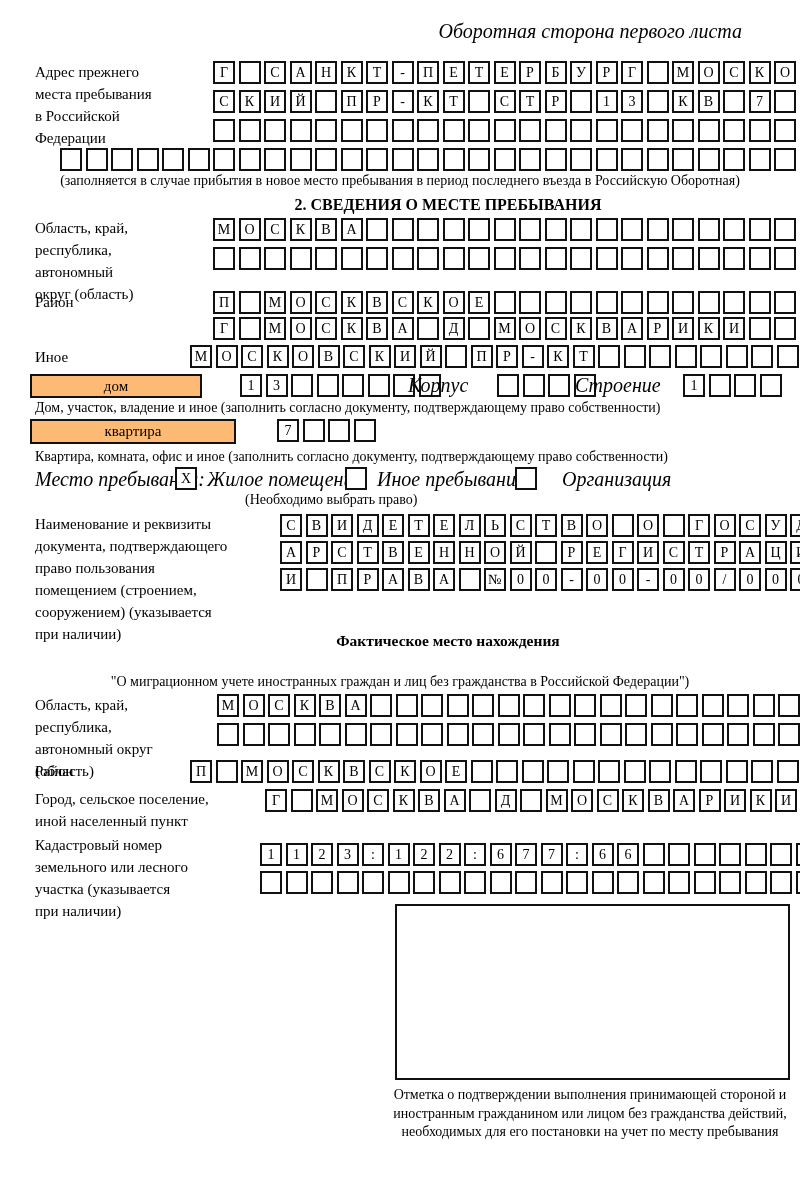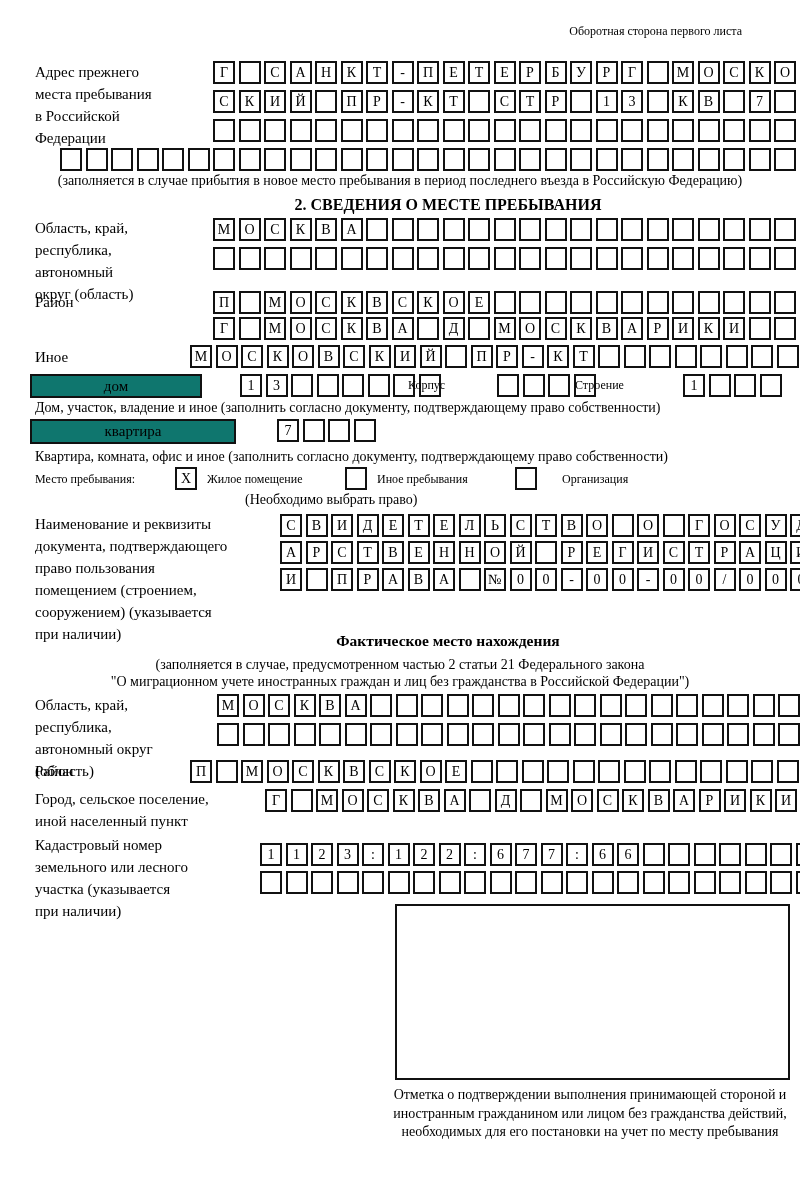--- a/index.html
+++ b/index.html
@@ -1,31 +1,31 @@
 <!DOCTYPE html>
 <html><head>
 <meta charset="utf-8">
 <style>
   html,body { margin:0; padding:0; background:#fff; }
   .sheet {
     position:relative; width:800px; height:1180px; background:#fff;
     font-family:"Liberation Serif", serif; color:#000; overflow:hidden;
   }
   .lbl { position:absolute; font-size:15px; line-height:22px; white-space:pre-line; }
-  .inl { position:absolute; font-size:12px; line-height:22px; white-space:nowrap; }
+  .inl { position:absolute; font-size:20px; line-height:22px; white-space:nowrap;font-style:italic; }
   .boxrow { position:absolute; white-space:nowrap;padding-left:35px; }
   .cell {
     display:inline-block; width:18px; height:19px; border:2px solid #111;
     margin-right:3.5px; text-align:center; font-size:14px; line-height:19px;
     vertical-align:top; background:#fff;
   }
   .abscell { position:absolute; display:block; width:18px; height:19px; border:2px solid #111;
     text-align:center; font-size:14px; line-height:19px; background:#fff; }
   .widecell { position:absolute; border:2px solid #111; text-align:center;
-    font-size:15px; background:#0f766e; }
+    font-size:15px; background:#fdba74; }
   .center { position:absolute; left:0; width:100%; text-align:center; }
   .title { font-weight:bold; font-size:16px;margin-left:48px; }
   .note { font-size:14px; }
   .leftnote { position:absolute; font-size:14px; white-space:nowrap; }
   .bigbox { position:absolute; left:395px; top:904px; width:391px; height:172px; border:2px solid #111; }
   .stampnote { position:absolute; left:383px; top:1086px; width:414px; text-align:center;
     font-size:14px; line-height:18.5px; }
 </style>
 </head>
 <body>
@@ -35,21 +35,21 @@
   <div class="inl" style="top:20px; right:58px;">Оборотная сторона первого листа</div>
 
   <div class="lbl" style="left:35px; top:61px; width:160px;">Адрес прежнего
 места пребывания
 в Российской
 Федерации</div>
   <div class="boxrow" style="left:178px; top:61px;"><span class="cell">Г</span><span class="cell"></span><span class="cell">С</span><span class="cell">А</span><span class="cell">Н</span><span class="cell">К</span><span class="cell">Т</span><span class="cell">-</span><span class="cell">П</span><span class="cell">Е</span><span class="cell">Т</span><span class="cell">Е</span><span class="cell">Р</span><span class="cell">Б</span><span class="cell">У</span><span class="cell">Р</span><span class="cell">Г</span><span class="cell"></span><span class="cell">М</span><span class="cell">О</span><span class="cell">С</span><span class="cell">К</span><span class="cell">О</span><span class="cell">В</span></div>
   <div class="boxrow" style="left:178px; top:90px;"><span class="cell">С</span><span class="cell">К</span><span class="cell">И</span><span class="cell">Й</span><span class="cell"></span><span class="cell">П</span><span class="cell">Р</span><span class="cell">-</span><span class="cell">К</span><span class="cell">Т</span><span class="cell"></span><span class="cell">С</span><span class="cell">Т</span><span class="cell">Р</span><span class="cell"></span><span class="cell">1</span><span class="cell">3</span><span class="cell"></span><span class="cell">К</span><span class="cell">В</span><span class="cell"></span><span class="cell">7</span><span class="cell"></span><span class="cell"></span></div>
   <div class="boxrow" style="left:178px; top:119px;"><span class="cell"></span><span class="cell"></span><span class="cell"></span><span class="cell"></span><span class="cell"></span><span class="cell"></span><span class="cell"></span><span class="cell"></span><span class="cell"></span><span class="cell"></span><span class="cell"></span><span class="cell"></span><span class="cell"></span><span class="cell"></span><span class="cell"></span><span class="cell"></span><span class="cell"></span><span class="cell"></span><span class="cell"></span><span class="cell"></span><span class="cell"></span><span class="cell"></span><span class="cell"></span><span class="cell"></span></div>
   <div class="boxrow" style="left:25px; top:148px;"><span class="cell"></span><span class="cell"></span><span class="cell"></span><span class="cell"></span><span class="cell"></span><span class="cell"></span><span class="cell"></span><span class="cell"></span><span class="cell"></span><span class="cell"></span><span class="cell"></span><span class="cell"></span><span class="cell"></span><span class="cell"></span><span class="cell"></span><span class="cell"></span><span class="cell"></span><span class="cell"></span><span class="cell"></span><span class="cell"></span><span class="cell"></span><span class="cell"></span><span class="cell"></span><span class="cell"></span><span class="cell"></span><span class="cell"></span><span class="cell"></span><span class="cell"></span><span class="cell"></span><span class="cell"></span></div>
-  <div class="center note" style="top:173px;">(заполняется в случае прибытия в новое место пребывания в период последнего въезда в Российскую Федерацию)</div>
+  <div class="center note" style="top:173px;">(заполняется в случае прибытия в новое место пребывания в период последнего въезда в Российскую Оборотная)</div>
 
   <div class="center title" style="top:196px;">2. СВЕДЕНИЯ О МЕСТЕ ПРЕБЫВАНИЯ</div>
 
   <div class="lbl" style="left:35px; top:217px; width:145px;">Область, край,
 республика,
 автономный
 округ (область)</div>
   <div class="boxrow" style="left:178px; top:218px;"><span class="cell">М</span><span class="cell">О</span><span class="cell">С</span><span class="cell">К</span><span class="cell">В</span><span class="cell">А</span><span class="cell"></span><span class="cell"></span><span class="cell"></span><span class="cell"></span><span class="cell"></span><span class="cell"></span><span class="cell"></span><span class="cell"></span><span class="cell"></span><span class="cell"></span><span class="cell"></span><span class="cell"></span><span class="cell"></span><span class="cell"></span><span class="cell"></span><span class="cell"></span><span class="cell"></span><span class="cell"></span></div>
   <div class="boxrow" style="left:178px; top:247px;"><span class="cell"></span><span class="cell"></span><span class="cell"></span><span class="cell"></span><span class="cell"></span><span class="cell"></span><span class="cell"></span><span class="cell"></span><span class="cell"></span><span class="cell"></span><span class="cell"></span><span class="cell"></span><span class="cell"></span><span class="cell"></span><span class="cell"></span><span class="cell"></span><span class="cell"></span><span class="cell"></span><span class="cell"></span><span class="cell"></span><span class="cell"></span><span class="cell"></span><span class="cell"></span><span class="cell"></span></div>
 
@@ -86,21 +86,20 @@
 документа, подтверждающего
 право пользования
 помещением (строением,
 сооружением) (указывается
 при наличии)</div>
   <div class="boxrow" style="left:245px; top:514px;"><span class="cell">С</span><span class="cell">В</span><span class="cell">И</span><span class="cell">Д</span><span class="cell">Е</span><span class="cell">Т</span><span class="cell">Е</span><span class="cell">Л</span><span class="cell">Ь</span><span class="cell">С</span><span class="cell">Т</span><span class="cell">В</span><span class="cell">О</span><span class="cell"></span><span class="cell">О</span><span class="cell"></span><span class="cell">Г</span><span class="cell">О</span><span class="cell">С</span><span class="cell">У</span><span class="cell">Д</span></div>
   <div class="boxrow" style="left:245px; top:541px;"><span class="cell">А</span><span class="cell">Р</span><span class="cell">С</span><span class="cell">Т</span><span class="cell">В</span><span class="cell">Е</span><span class="cell">Н</span><span class="cell">Н</span><span class="cell">О</span><span class="cell">Й</span><span class="cell"></span><span class="cell">Р</span><span class="cell">Е</span><span class="cell">Г</span><span class="cell">И</span><span class="cell">С</span><span class="cell">Т</span><span class="cell">Р</span><span class="cell">А</span><span class="cell">Ц</span><span class="cell">И</span></div>
   <div class="boxrow" style="left:245px; top:568px;"><span class="cell">И</span><span class="cell"></span><span class="cell">П</span><span class="cell">Р</span><span class="cell">А</span><span class="cell">В</span><span class="cell">А</span><span class="cell"></span><span class="cell">№</span><span class="cell">0</span><span class="cell">0</span><span class="cell">-</span><span class="cell">0</span><span class="cell">0</span><span class="cell">-</span><span class="cell">0</span><span class="cell">0</span><span class="cell">/</span><span class="cell">0</span><span class="cell">0</span><span class="cell">0</span></div>
 
   <div class="center title" style="top:632px; font-size:15.5px;">Фактическое место нахождения</div>
-  <div class="center note" style="top:657px;">(заполняется в случае, предусмотренном частью 2 статьи 21 Федерального закона</div>
   <div class="center note" style="top:674px;">"О миграционном учете иностранных граждан и лиц без гражданства в Российской Федерации")</div>
 
   <div class="lbl" style="left:35px; top:694px; width:165px;">Область, край,
 республика,
 автономный округ
 (область)</div>
   <div class="boxrow" style="left:182px; top:694px;"><span class="cell">М</span><span class="cell">О</span><span class="cell">С</span><span class="cell">К</span><span class="cell">В</span><span class="cell">А</span><span class="cell"></span><span class="cell"></span><span class="cell"></span><span class="cell"></span><span class="cell"></span><span class="cell"></span><span class="cell"></span><span class="cell"></span><span class="cell"></span><span class="cell"></span><span class="cell"></span><span class="cell"></span><span class="cell"></span><span class="cell"></span><span class="cell"></span><span class="cell"></span><span class="cell"></span><span class="cell"></span></div>
   <div class="boxrow" style="left:182px; top:723px;"><span class="cell"></span><span class="cell"></span><span class="cell"></span><span class="cell"></span><span class="cell"></span><span class="cell"></span><span class="cell"></span><span class="cell"></span><span class="cell"></span><span class="cell"></span><span class="cell"></span><span class="cell"></span><span class="cell"></span><span class="cell"></span><span class="cell"></span><span class="cell"></span><span class="cell"></span><span class="cell"></span><span class="cell"></span><span class="cell"></span><span class="cell"></span><span class="cell"></span><span class="cell"></span><span class="cell"></span></div>
 
   <div class="lbl" style="left:35px; top:760px;">Район</div>

